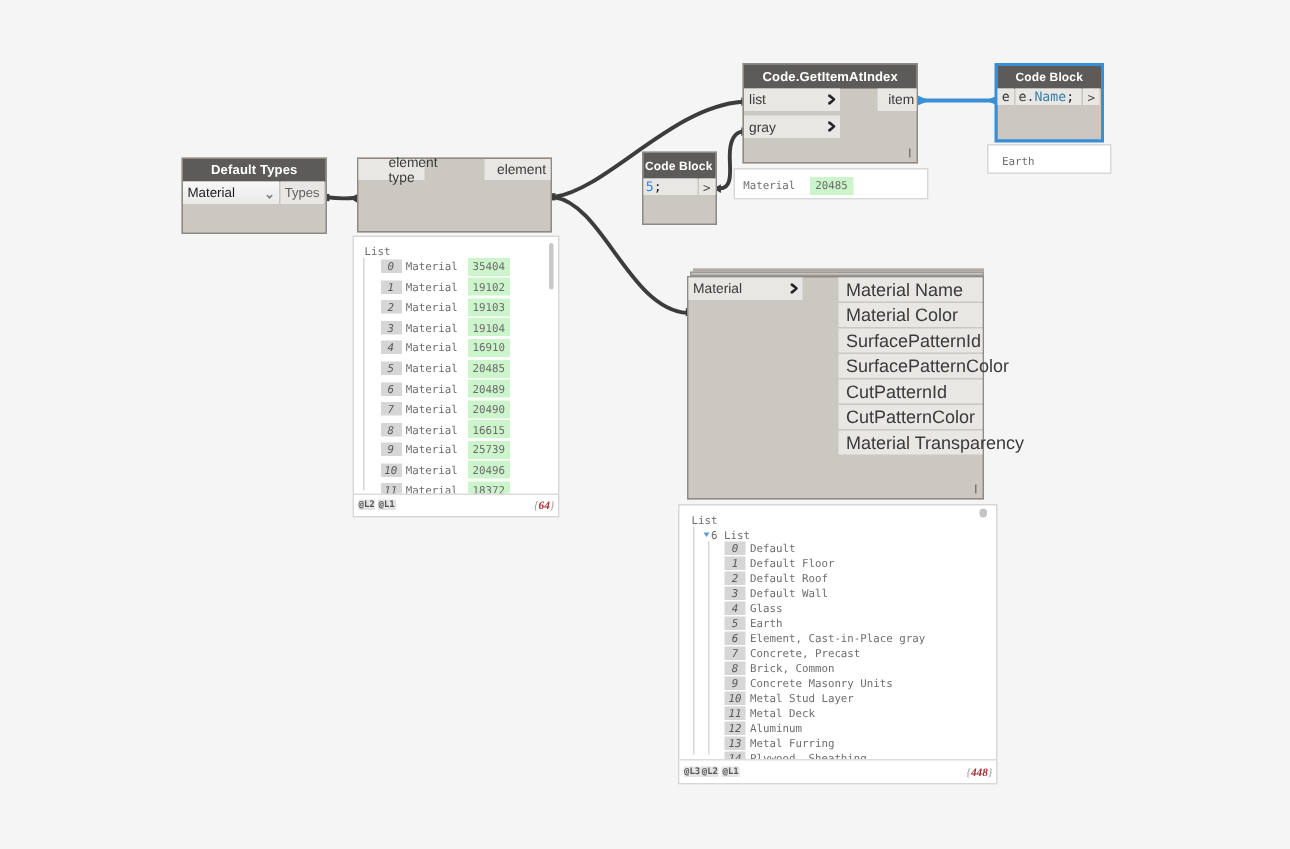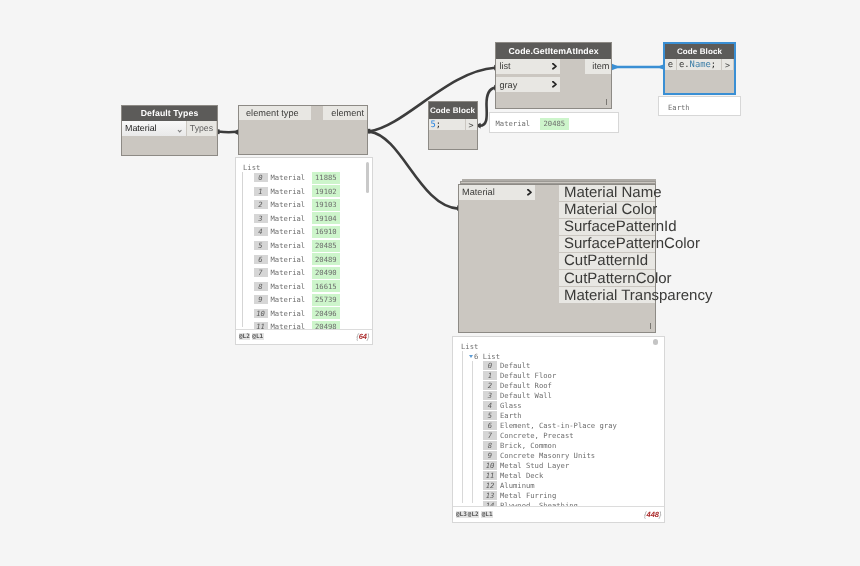--- a/index.html
+++ b/index.html
@@ -26,39 +26,39 @@
   .pv-mono{font-family:"DejaVu Sans Mono",monospace;font-size:7.2px;color:#6e6e6e;}
   .idx{background:#d6d6d6;color:#5a5a5a;font-style:italic;display:inline-block;
         text-align:center;}
   .val-green{background:#cdf5cb;color:#6d6d6d;display:inline-block;padding:1.5px 3.5px;}
   .pv-footer{position:absolute;left:0;right:0;bottom:0;height:15.5px;
         border-top:1px solid #dcdcdc;background:#fff;display:flex;
         align-items:center;justify-content:space-between;padding:0 2.5px;
         box-sizing:border-box;}
   .lvl{font-family:"DejaVu Sans Mono",monospace;font-size:6px;color:#555;
         background:#e4e4e4;padding:0 0.5px;font-weight:bold;}
-  .cnt{font-family:Liberation Sans, sans-serif;font-size:7.5px;color:#ab2b2b;
+  .cnt{font-family:Liberation Serif, serif;font-size:7.5px;color:#ab2b2b;
         font-style:italic;font-weight:bold;}
   .brc{color:#9a9a9a;font-weight:normal;}
   .scrollbar{position:absolute;width:4px;background:#c6c6c6;border-radius:2px;}
   .dropdown{background:linear-gradient(#f8f8f8,#e9e9e9);justify-content:space-between;
         padding-right:2px;color:#1c1c1c;font-size:8.9px;padding-left:3px;}
   .dd-arrow{width:7px;height:14.6px;display:inline-block;position:relative;}
   .dd-arrow:before{content:"";position:absolute;left:1.3px;top:8.3px;width:2.4px;height:2.4px;
         border-right:1.1px solid #7c7c7c;border-bottom:1.1px solid #7c7c7c;
         transform:rotate(45deg);}
   .sel{outline:2px solid #3a8fd4;outline-offset:-1px;border-color:#3a8fd4;}
   .code-text{font-family:"DejaVu Sans Mono",monospace;font-size:8.8px;}
   .cbnode .node-header{height:16.8px;}
   .cb-num{color:#2a85e0;}
   .cb-kw{color:#3e7fa8;}
   .cb-punct{color:#1c1c1c;}
   .cb-plain{color:#3a3a38;}
   .chev-sm{font-family:"DejaVu Sans Mono",monospace;font-size:8.4px;color:#4a4a48;}
-  .gmp-out{height:16.1px;width:96px;padding-left:5px;font-size:15px;white-space:nowrap;margin-bottom:1px;}
+  .gmp-out{height:16.1px;width:96px;padding-left:5px;font-size:12px;white-space:nowrap;margin-bottom:1px;}
   .pv-row{display:flex;align-items:center;height:13.55px;}
   .nrow{height:10px;}
   .idx{min-width:12px;padding:0 1px;margin-right:3px;font-size:7.2px;text-align:center;flex:none;}
   .rtype{width:41px;flex:none;}
   .tri{width:0;height:0;border-left:2.6px solid transparent;
         border-right:2.6px solid transparent;border-top:3.2px solid #5b9bd5;}
 </style>
 </head>
 <body>
 
@@ -95,21 +95,21 @@
         <span class="dd-arrow"></span>
       </div>
       <div class="port port-out" style="width:29px;height:14.6px;margin-left:1px;color:#5f5f5f;font-size:8.7px;padding-right:3px;">
         <span>Types</span>
       </div>
     </div>
   </div>
 
   <div class="node" style="left:238px;top:104.5px;width:130px;height:50px;">
     <div class="ports">
-      <div class="port port-in" style="width:72px;height:14.6px;padding-left:7px;">
+      <div class="port port-in" style="width:44px;height:14.6px;padding-left:20px;">
         <span>element type</span>
       </div>
       <div style="flex:1"></div>
       <div class="port port-out" style="width:44px;height:14.6px;padding-right:3px;">
         <span>element</span>
       </div>
     </div>
   </div>
 
   <div class="node cbnode" style="left:427.5px;top:101.2px;width:50px;height:49px;">
@@ -217,21 +217,21 @@
     <div class="lacing"></div>
   </div>
 
   <div class="preview" style="left:235px;top:157px;width:138px;height:188px;">
     <div class="pv-mono" style="position:absolute;left:7px;top:5px;">List</div>
     <div style="position:absolute;left:5.5px;top:13.5px;width:1px;height:155px;background:#d5d5d5;"></div>
     <div id="elements-rows" style="position:absolute;left:17.5px;top:13px;right:4px;">
         <div class="pv-row">
           <span class="idx pv-mono">0</span>
           <span class="pv-mono rtype">Material</span>
-          <span class="pv-mono val-green">11885</span>
+          <span class="pv-mono val-green">35404</span>
         </div>
         <div class="pv-row">
           <span class="idx pv-mono">1</span>
           <span class="pv-mono rtype">Material</span>
           <span class="pv-mono val-green">19102</span>
         </div>
         <div class="pv-row">
           <span class="idx pv-mono">2</span>
           <span class="pv-mono rtype">Material</span>
           <span class="pv-mono val-green">19103</span>
@@ -272,21 +272,21 @@
           <span class="pv-mono val-green">25739</span>
         </div>
         <div class="pv-row">
           <span class="idx pv-mono">10</span>
           <span class="pv-mono rtype">Material</span>
           <span class="pv-mono val-green">20496</span>
         </div>
         <div class="pv-row">
           <span class="idx pv-mono">11</span>
           <span class="pv-mono rtype">Material</span>
-          <span class="pv-mono val-green">20498</span>
+          <span class="pv-mono val-green">18372</span>
         </div>
       </div>
     <div class="scrollbar" style="right:3px;top:3.5px;height:31px;width:3.5px;background:#c9c9c9;"></div>
     <div class="pv-footer">
       <div style="display:flex;gap:1.5px;">
         <span class="lvl">@L2</span>
         <span class="lvl">@L1</span>
       </div>
       <span class="cnt"><span class="brc">{</span><span>64</span><span class="brc">}</span></span>
     </div>

